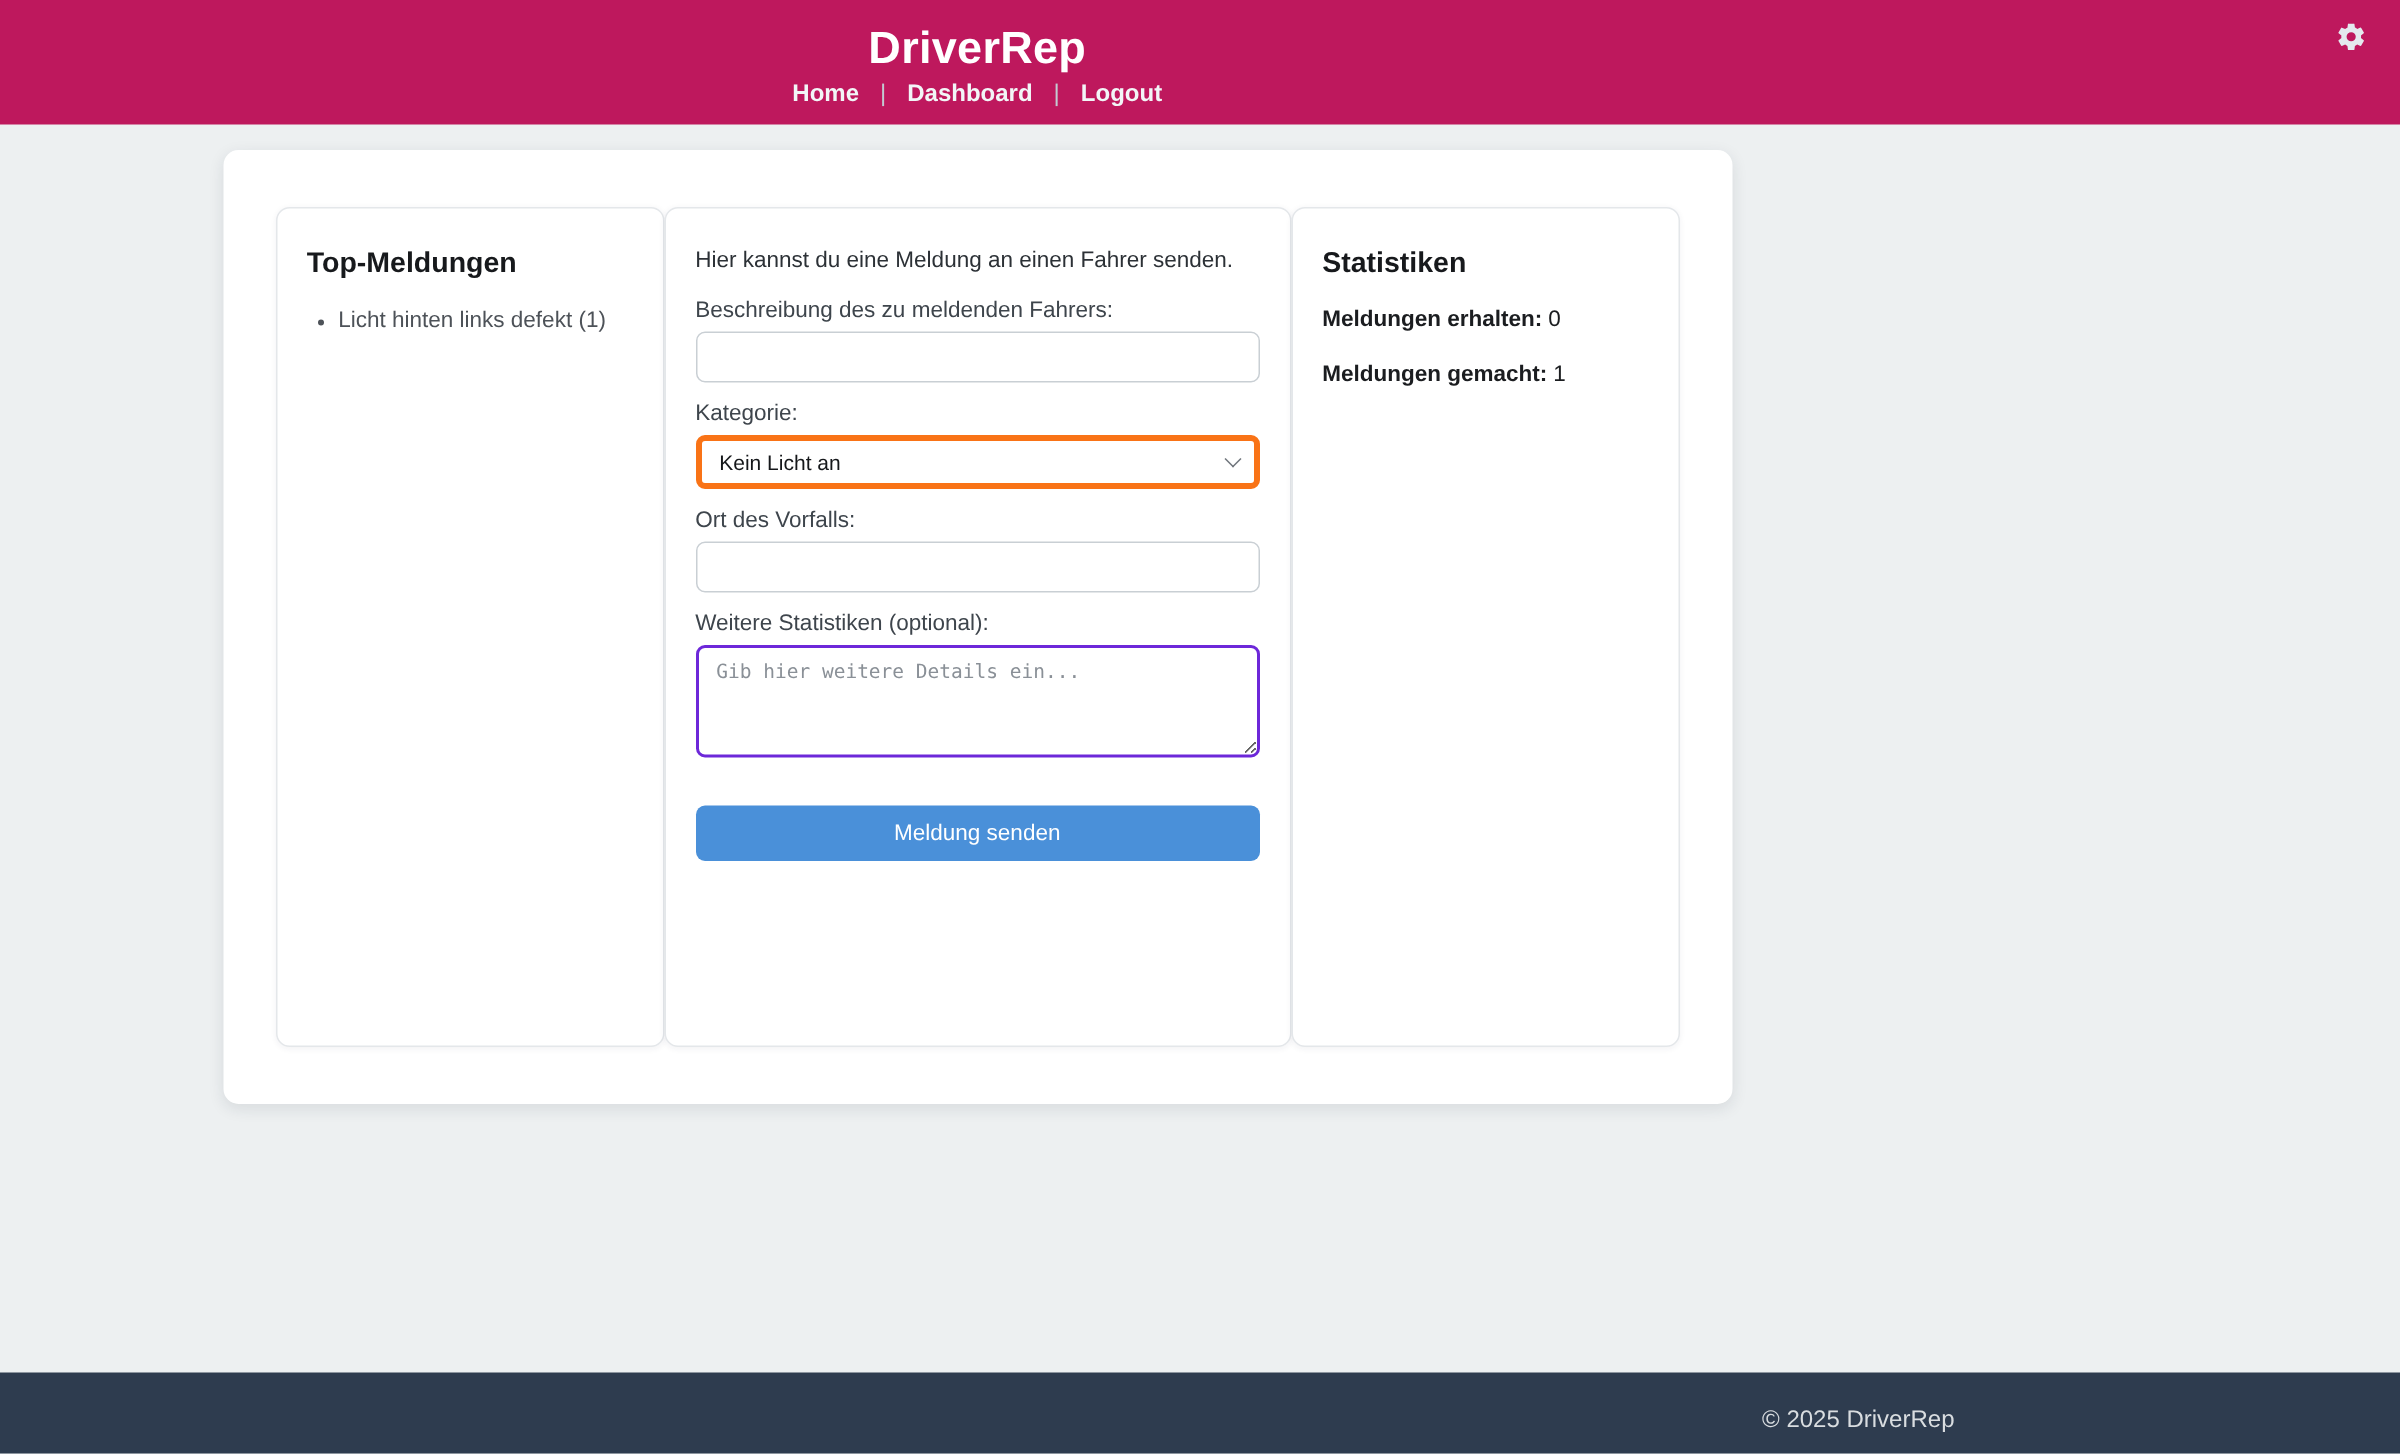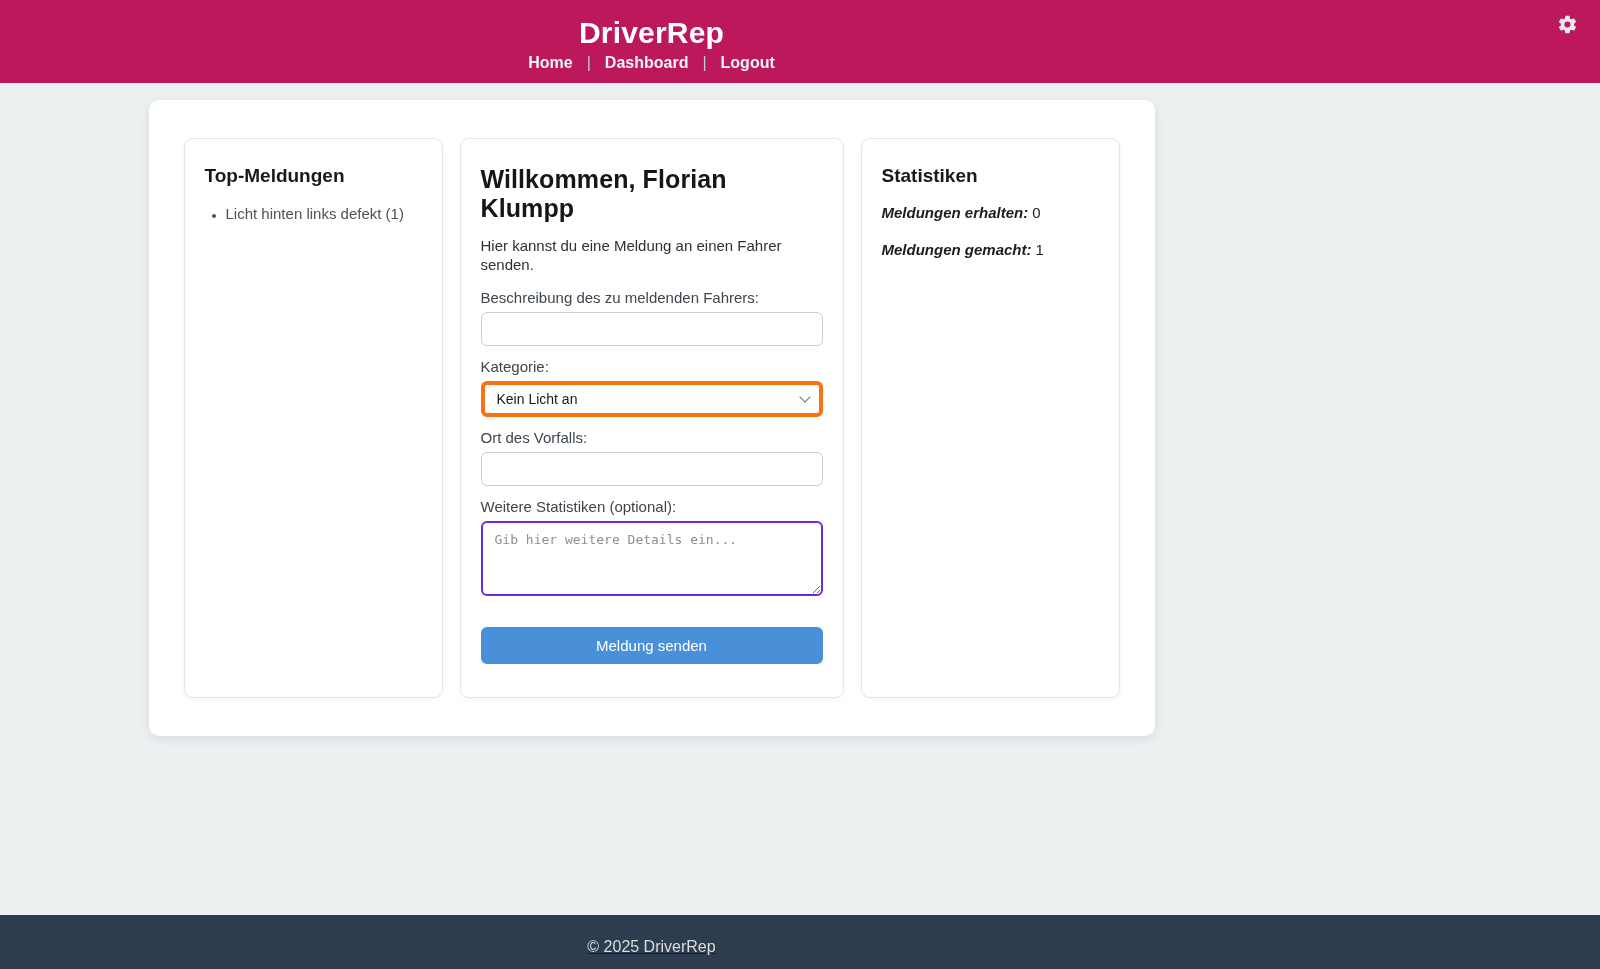--- a/index.html
+++ b/index.html
@@ -62,21 +62,20 @@
   
   main.app-main { width: 100%; height: 815px; }
   .panel {
     width: 1006px;
     margin: 17px auto 0 auto;
     background: #ffffff;
     border-radius: 10px;
     box-shadow: 0 3px 10px rgba(30, 40, 60, 0.10);
     padding: 38px 35px;
     display: flex;
-    gap: 17px;
     height: 636px;
   }
   .card {
     background: #ffffff;
     border: 1px solid #e4e7ea;
     border-radius: 9px;
     box-shadow: 0 1px 4px rgba(30, 40, 60, 0.06);
     height: 560px;
     padding: 26px 20px;
   }
@@ -184,36 +183,35 @@
     cursor: pointer;
   }
 
   
   .stat-row {
     font-size: 15px;
     color: #1b1d20;
     margin-bottom: 17px;
     line-height: 1.3;
   }
-  .stat-label { font-weight: bold; font-style: italic; }
+  .stat-label { font-weight: bold; }
   .stat-value { font-weight: normal; margin-left: 4px; }
 
   
   footer.app-footer {
     width: 100%;
     height: 64px;
     background: #2e3c4f;
     display: flex;
     align-items: center;
   }
   .footer-inner {
     display: flex;
-    justify-content: center;
-    align-items: center;
-    text-decoration: underline;
+    justify-content: flex-end;
+    align-items: center;
   }
   .copyright {
     color: #d9dde0;
     font-size: 16px;
   }
 </style>
 </head>
 <body>
 
 <header class="app-header">
@@ -239,21 +237,20 @@
     <div class="panel">
 
       <section class="card card-left">
         <h3>Top-Meldungen</h3>
         <ul class="top-list">
           <li>Licht hinten links defekt (1)</li>
         </ul>
       </section>
 
       <section class="card card-mid">
-        <h2>Willkommen, Florian Klumpp</h2>
         <p class="intro-text">Hier kannst du eine Meldung an einen Fahrer senden.</p>
 
         <form>
           <label class="form-label">Beschreibung des zu meldenden Fahrers:</label>
           <input class="text-input" type="text" style="">
 
           <label class="form-label">Kategorie:</label>
           <div class="select-wrap">
             <select class="select-input">
               <option>Kein Licht an</option>

